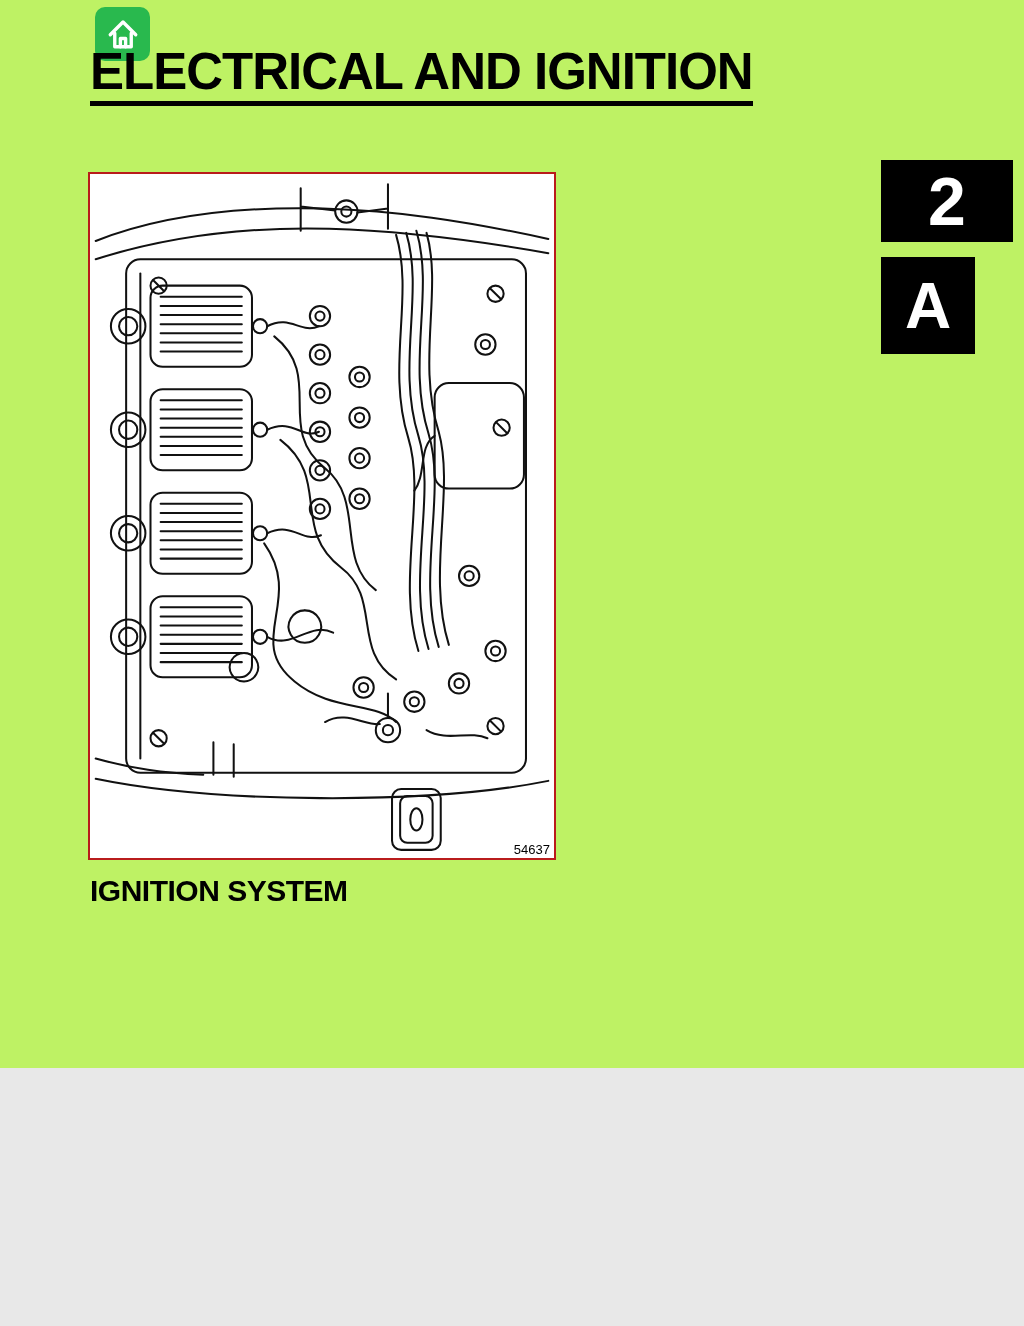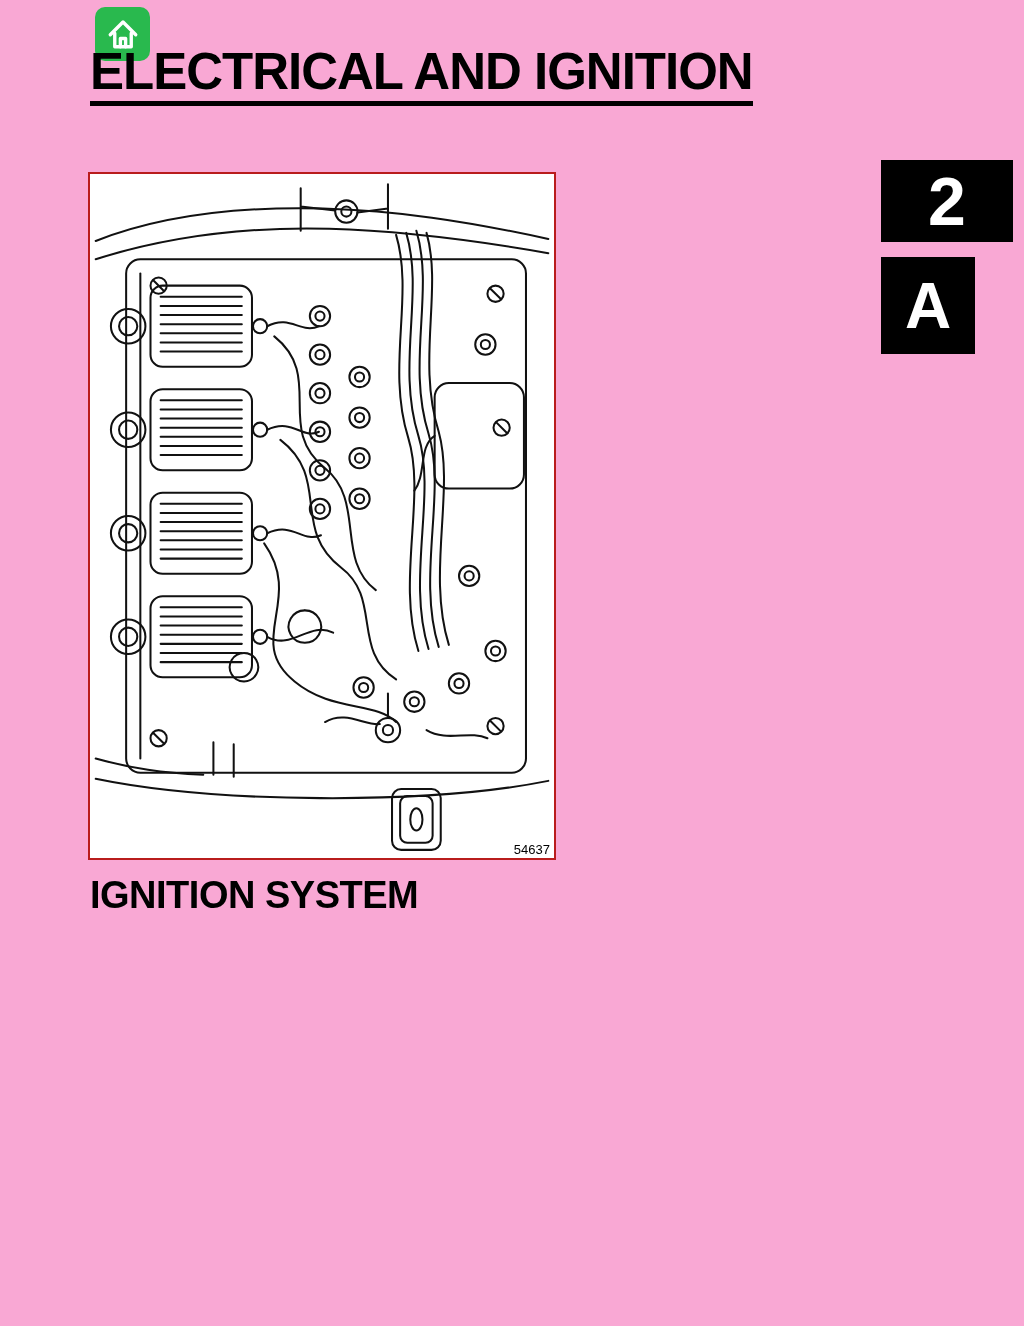--- a/index.html
+++ b/index.html
@@ -3,22 +3,22 @@
 <meta charset="utf-8">
 <style>
   * { margin: 0; padding: 0; box-sizing: border-box; }
   body {
     background: #e8e8e8;
     font-family: "Liberation Sans", sans-serif;
   }
   .page {
     position: relative;
     width: 1024px;
-    height: 1326px;
-    background: #f9a8d4;
+    height: 1068px;
+    background: #bef264;
     overflow: hidden;
   }
 
   
   .home-btn {
     position: absolute;
     left: 95px;
     top: 7px;
     width: 55px;
     height: 54px;
@@ -96,21 +96,21 @@
     color: #000;
     background: #fff;
     padding-left: 3px;
   }
 
   
   .section-heading {
     position: absolute;
     left: 90px;
     top: 874px;
-    font-size: 38px;
+    font-size: 30px;
     font-weight: bold;
     letter-spacing: -0.5px;
     color: #000;
     white-space: nowrap;
   }
 </style>
 </head>
 <body>
 
 <div class="page">

